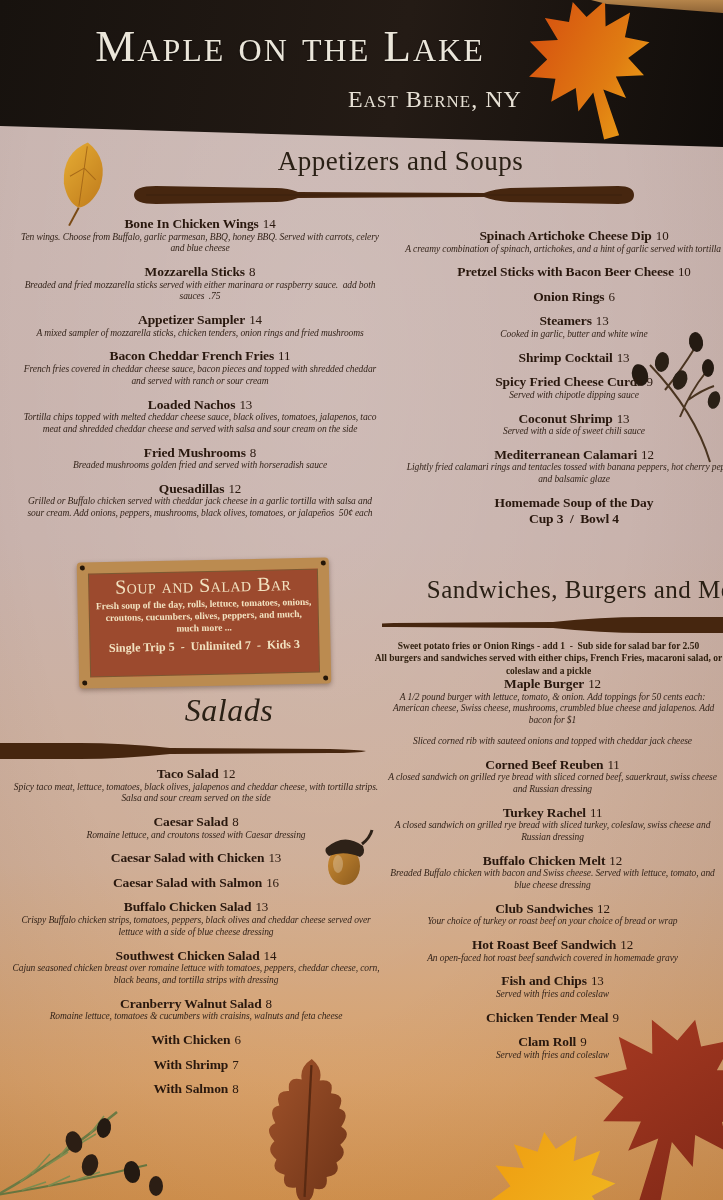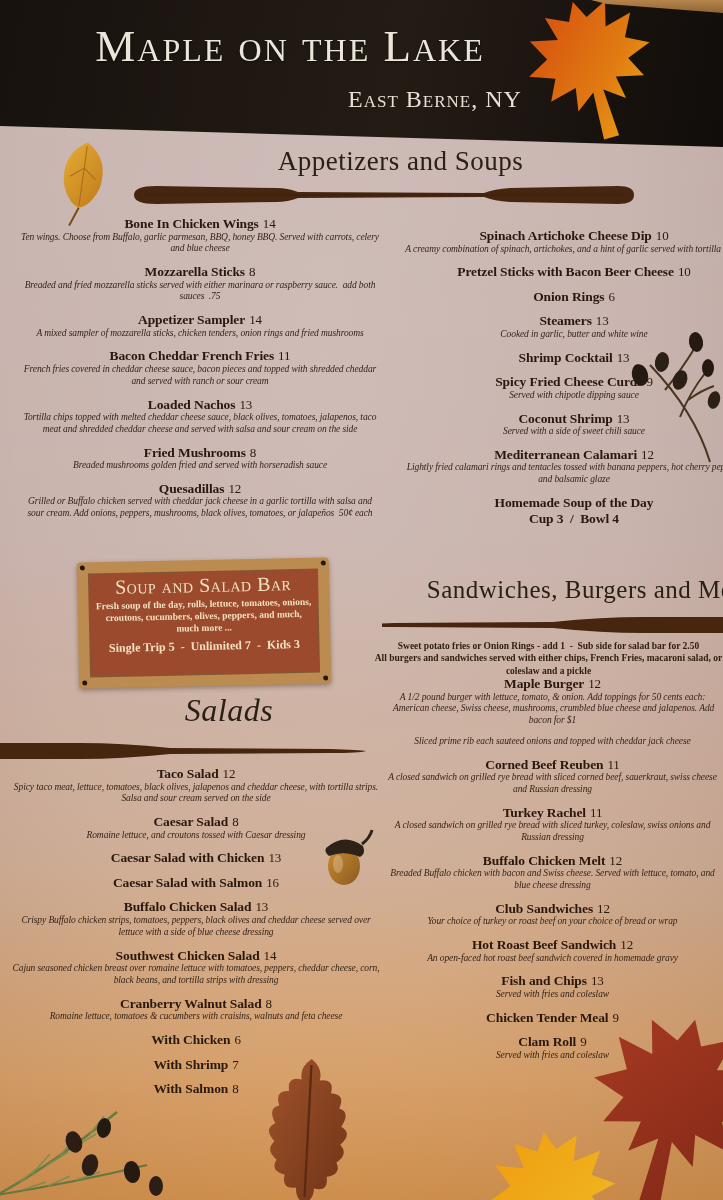--- a/index.html
+++ b/index.html
@@ -280,29 +280,29 @@
   <div class="notes">
     <div>Sweet potato fries or Onion Rings - add 1 &nbsp;-&nbsp; Sub side for salad bar for 2.50</div>
     <div>All burgers and sandwiches served with either chips, French Fries, macaroni salad, or coleslaw and a pickle</div>
   </div>
   <div class="list" id="sand-list">
       <div class="item">
         <div class="item-name">Maple Burger<span class="price">12</span></div>
         <div class="item-desc">A 1/2 pound burger with lettuce, tomato, &amp; onion. Add toppings for 50 cents each: &nbsp;American cheese, Swiss cheese, mushrooms, crumbled blue cheese and jalapenos. Add bacon for $1</div>
       </div>
       <div class="item">
-        <div class="item-desc">Sliced prime rib each sauteed onions and topped with cheddar jack cheese</div>
+        <div class="item-desc">Sliced corned rib with sauteed onions and topped with cheddar jack cheese</div>
       </div>
       <div class="item">
         <div class="item-name">Corned Beef Reuben<span class="price">11</span></div>
         <div class="item-desc">A closed sandwich on grilled rye bread with sliced corned beef, sauerkraut, swiss cheese and Russian dressing</div>
       </div>
       <div class="item">
         <div class="item-name">Turkey Rachel<span class="price">11</span></div>
-        <div class="item-desc">A closed sandwich on grilled rye bread with sliced turkey, coleslaw, swiss onions and Russian dressing</div>
+        <div class="item-desc">A closed sandwich on grilled rye bread with sliced turkey, coleslaw, swiss cheese and Russian dressing</div>
       </div>
       <div class="item">
         <div class="item-name">Buffalo Chicken Melt<span class="price">12</span></div>
         <div class="item-desc">Breaded Buffalo chicken with bacon and Swiss cheese. Served with lettuce, tomato, and blue cheese dressing</div>
       </div>
       <div class="item">
         <div class="item-name">Club Sandwiches<span class="price">12</span></div>
         <div class="item-desc">Your choice of turkey or roast beef on your choice of bread or wrap</div>
       </div>
       <div class="item">

